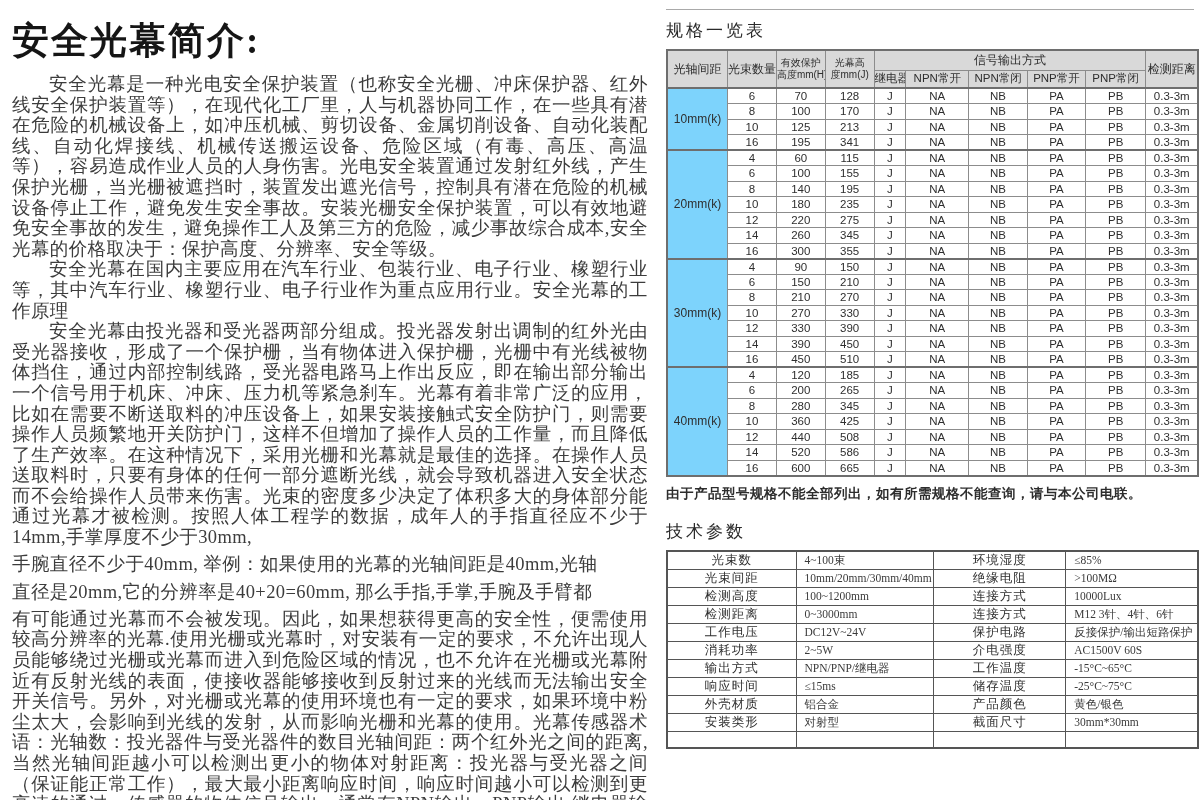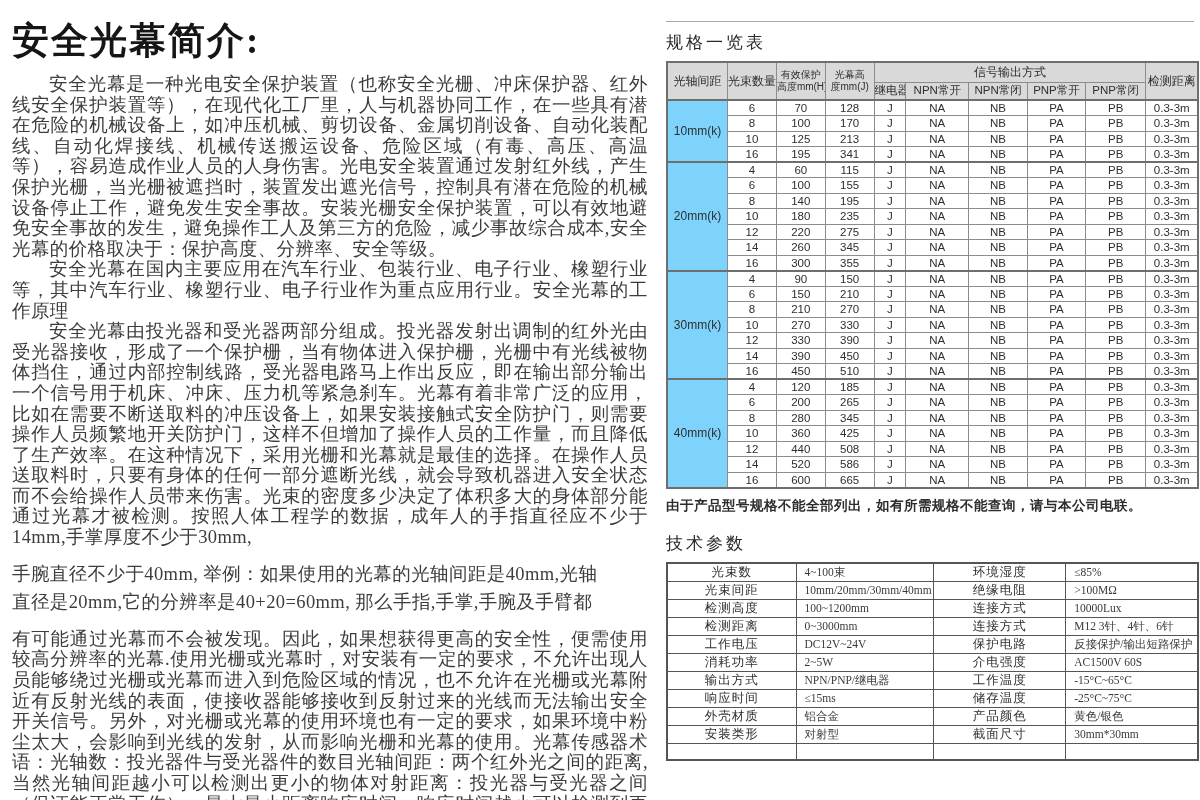--- a/index.html
+++ b/index.html
@@ -14,25 +14,25 @@
   .intro-title {
     font-size: 37px; font-weight: 700; color: #151515;
     letter-spacing: 2px; margin-bottom: 8px;
     font-family: "Liberation Serif", "DejaVu Serif", serif;
   }
   .intro-text p {
     font-size: 18.5px; line-height: 20.6px; color: #3c3c3c;
     text-align: justify; letter-spacing: 0.4px;
   }
   .intro-text p.indent { text-indent: 2em; }
-  .intro-text p.gap-sm { margin-top: 16px; }
+  .intro-text p.gap-sm { margin-top: 6px; }
   .intro-text p.gap-md { margin-top: 8px; }
 
   
-  .right-col { position: absolute; left: 658px; top: 12px; width: 536px; padding-left: 8px; }
+  .right-col { position: absolute; left: 658px; top: 0; width: 536px; padding-left: 8px; }
   .top-rule { border-top: 1px solid #a9a9a9; margin-top: 9px; }
   .section-title {
     font-size: 17px; color: #2a2a2a; letter-spacing: 3px;
     margin-top: 9px; margin-bottom: 7px;
   }
 
   
   table.spec {
     width: 533px; border-collapse: collapse; table-layout: fixed;
     font-family: "Liberation Sans", "DejaVu Sans", sans-serif;

